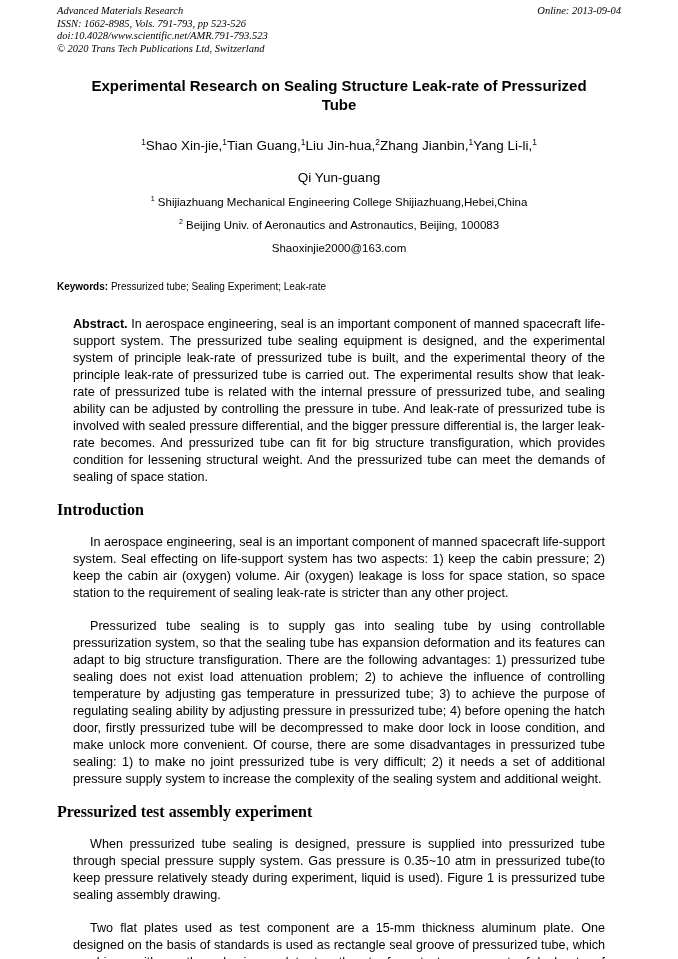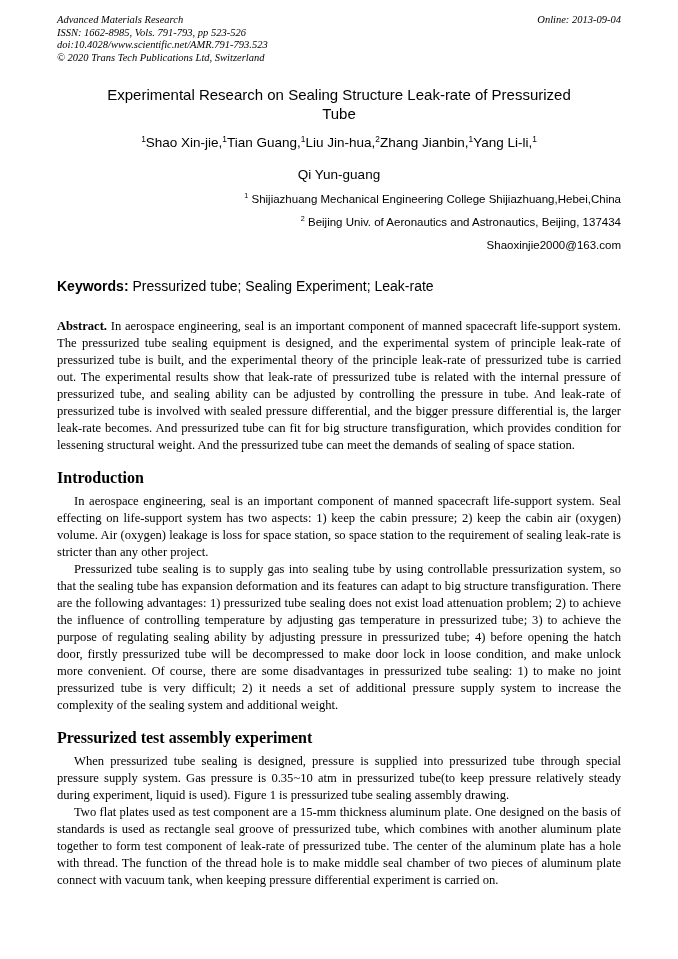--- a/index.html
+++ b/index.html
@@ -3,76 +3,76 @@
 <meta charset="utf-8">
 <style>
   html, body { margin: 0; padding: 0; background: #ffffff; }
   .page {
     position: relative;
     width: 678px;
     height: 959px;
     box-sizing: border-box;
     background: #ffffff;
     color: #000000;
-    padding: 14px 57px 10px 57px;
+    padding: 5px 57px 10px 57px;
     overflow: hidden;
     font-family: "Liberation Serif", serif;
     border-radius: 20px;
   }
 
   
   .jheader {
     font-family: "Liberation Serif", serif;
     font-style: italic;
     font-size: 10.5px;
     line-height: 12.5px;
     color: #000;
   }
   .jrow { display: flex; justify-content: space-between; }
 
   
   .title {
     font-family: "Liberation Sans", sans-serif;
-    font-weight: normal;
+    font-weight: bold;
     font-size: 15px;
     line-height: 19px;
     text-align: center;
     margin: 21px 0 0 0;
   }
   .authors {
     font-family: "Liberation Sans", sans-serif;
     font-size: 13.5px;
     line-height: 16px;
     text-align: center;
-    margin-top: 12px;
+    margin-top: 24px;
   }
   .authors sup, .affil sup { font-size: 0.62em; line-height: 0; }
   .authors-2 { margin-top: 16px; }
   .affil {
     font-family: "Liberation Sans", sans-serif;
     font-size: 11.5px;
     line-height: 14px;
-    text-align: right;
+    text-align: center;
     margin-top: 9px;
   }
 
   
   .keywords {
     font-family: "Liberation Sans", sans-serif;
-    font-size: 14px;
+    font-size: 10px;
     margin-top: 26px;
   }
 
   
   .body {
-    font-family: Liberation Serif, serif;
+    font-family: Liberation Sans, sans-serif;
     font-size: 12.6px;
     line-height: 17px;
     text-align: justify;
-    margin: 0;
+    margin: 16px;
   }
   .abstract { margin-top: 24px; }
   .sechead {
     font-family: "Liberation Serif", serif;
     font-weight: bold;
     font-size: 16px;
     line-height: 16px;
     margin: 16px 0 7px 0;
   }
   .indent { text-indent: 17px; }
@@ -93,21 +93,21 @@
   </div>
 
   <h1 class="title"><span>Experimental Research on Sealing Structure Leak-rate of Pressurized</span><br><span>Tube</span></h1>
 
   <div class="authors"><sup>1</sup><span>Shao Xin-jie,</span><sup>1</sup><span>Tian Guang,</span><sup>1</sup><span>Liu Jin-hua,</span><sup>2</sup><span>Zhang Jianbin,</span><sup>1</sup><span>Yang Li-li,</span><sup>1</sup></div>
 
   <div class="authors authors-2">Qi Yun-guang</div>
 
   <div class="affil"><sup>1</sup><span> Shijiazhuang Mechanical Engineering College Shijiazhuang,Hebei,China</span></div>
 
-  <div class="affil"><sup>2</sup><span> Beijing Univ. of Aeronautics and Astronautics, Beijing, 137434</span></div>
+  <div class="affil"><sup>2</sup><span> Beijing Univ. of Aeronautics and Astronautics, Beijing, 100083</span></div>
 
   <div class="affil">Shaoxinjie2000@163.com</div>
 
   <div class="keywords"><strong>Keywords:</strong><span> Pressurized tube; Sealing Experiment; Leak-rate</span></div>
 
   <p class="body abstract"><strong>Abstract.</strong><span> In aerospace engineering, seal is an important component of manned spacecraft life-support system. The pressurized tube sealing equipment is designed, and the experimental system of principle leak-rate of pressurized tube is built, and the experimental theory of the principle leak-rate of pressurized tube is carried out. The experimental results show that leak-rate of pressurized tube is related with the internal pressure of pressurized tube, and sealing ability can be adjusted by controlling the pressure in tube. And leak-rate of pressurized tube is involved with sealed pressure differential, and the bigger pressure differential is, the larger leak-rate becomes. And pressurized tube can fit for big structure transfiguration, which provides condition for lessening structural weight. And the pressurized tube can meet the demands of sealing of space station.</span></p>
 
   <h2 class="sechead">Introduction</h2>
   <p class="body indent">In aerospace engineering, seal is an important component of manned spacecraft life-support system. Seal effecting on life-support system has two aspects: 1) keep the cabin pressure; 2) keep the cabin air (oxygen) volume. Air (oxygen) leakage is loss for space station, so space station to the requirement of sealing leak-rate is stricter than any other project.</p>
   <p class="body indent">Pressurized tube sealing is to supply gas into sealing tube by using controllable pressurization system, so that the sealing tube has expansion deformation and its features can adapt to big structure transfiguration. There are the following advantages: 1) pressurized tube sealing does not exist load attenuation problem; 2) to achieve the influence of controlling temperature by adjusting gas temperature in pressurized tube; 3) to achieve the purpose of regulating sealing ability by adjusting pressure in pressurized tube; 4) before opening the hatch door, firstly pressurized tube will be decompressed to make door lock in loose condition, and make unlock more convenient. Of course, there are some disadvantages in pressurized tube sealing: 1) to make no joint pressurized tube is very difficult; 2) it needs a set of additional pressure supply system to increase the complexity of the sealing system and additional weight.</p>

